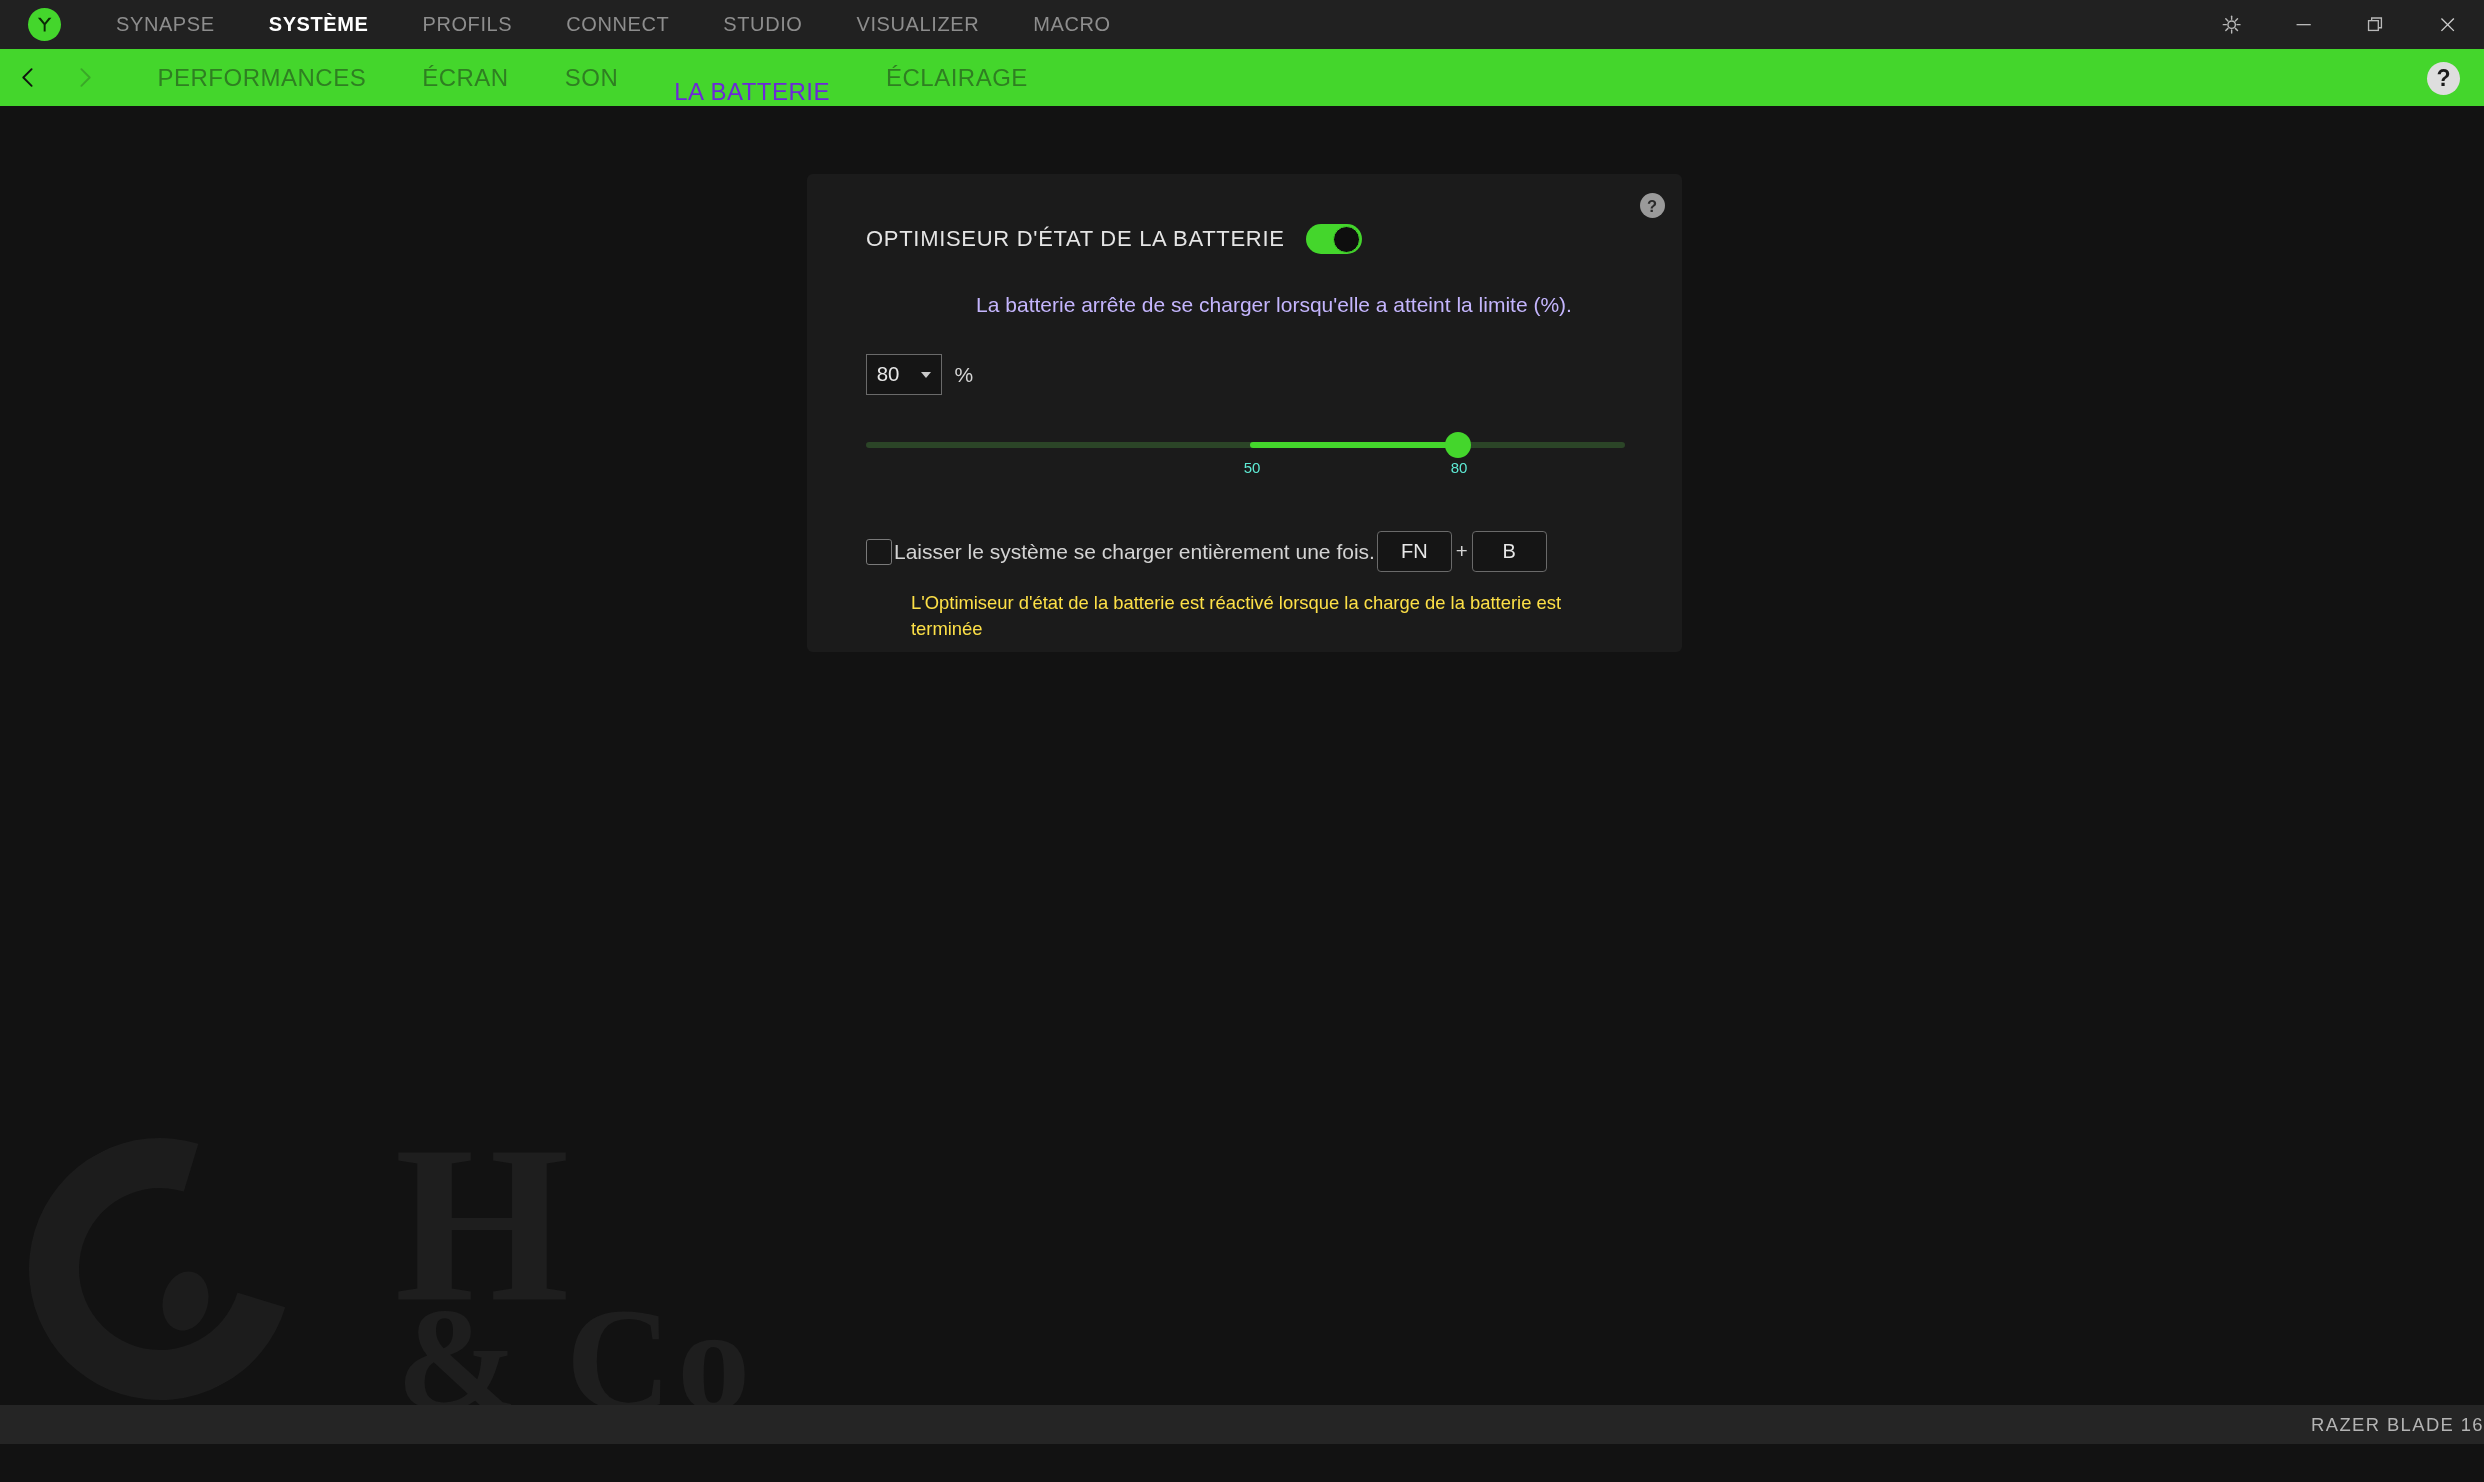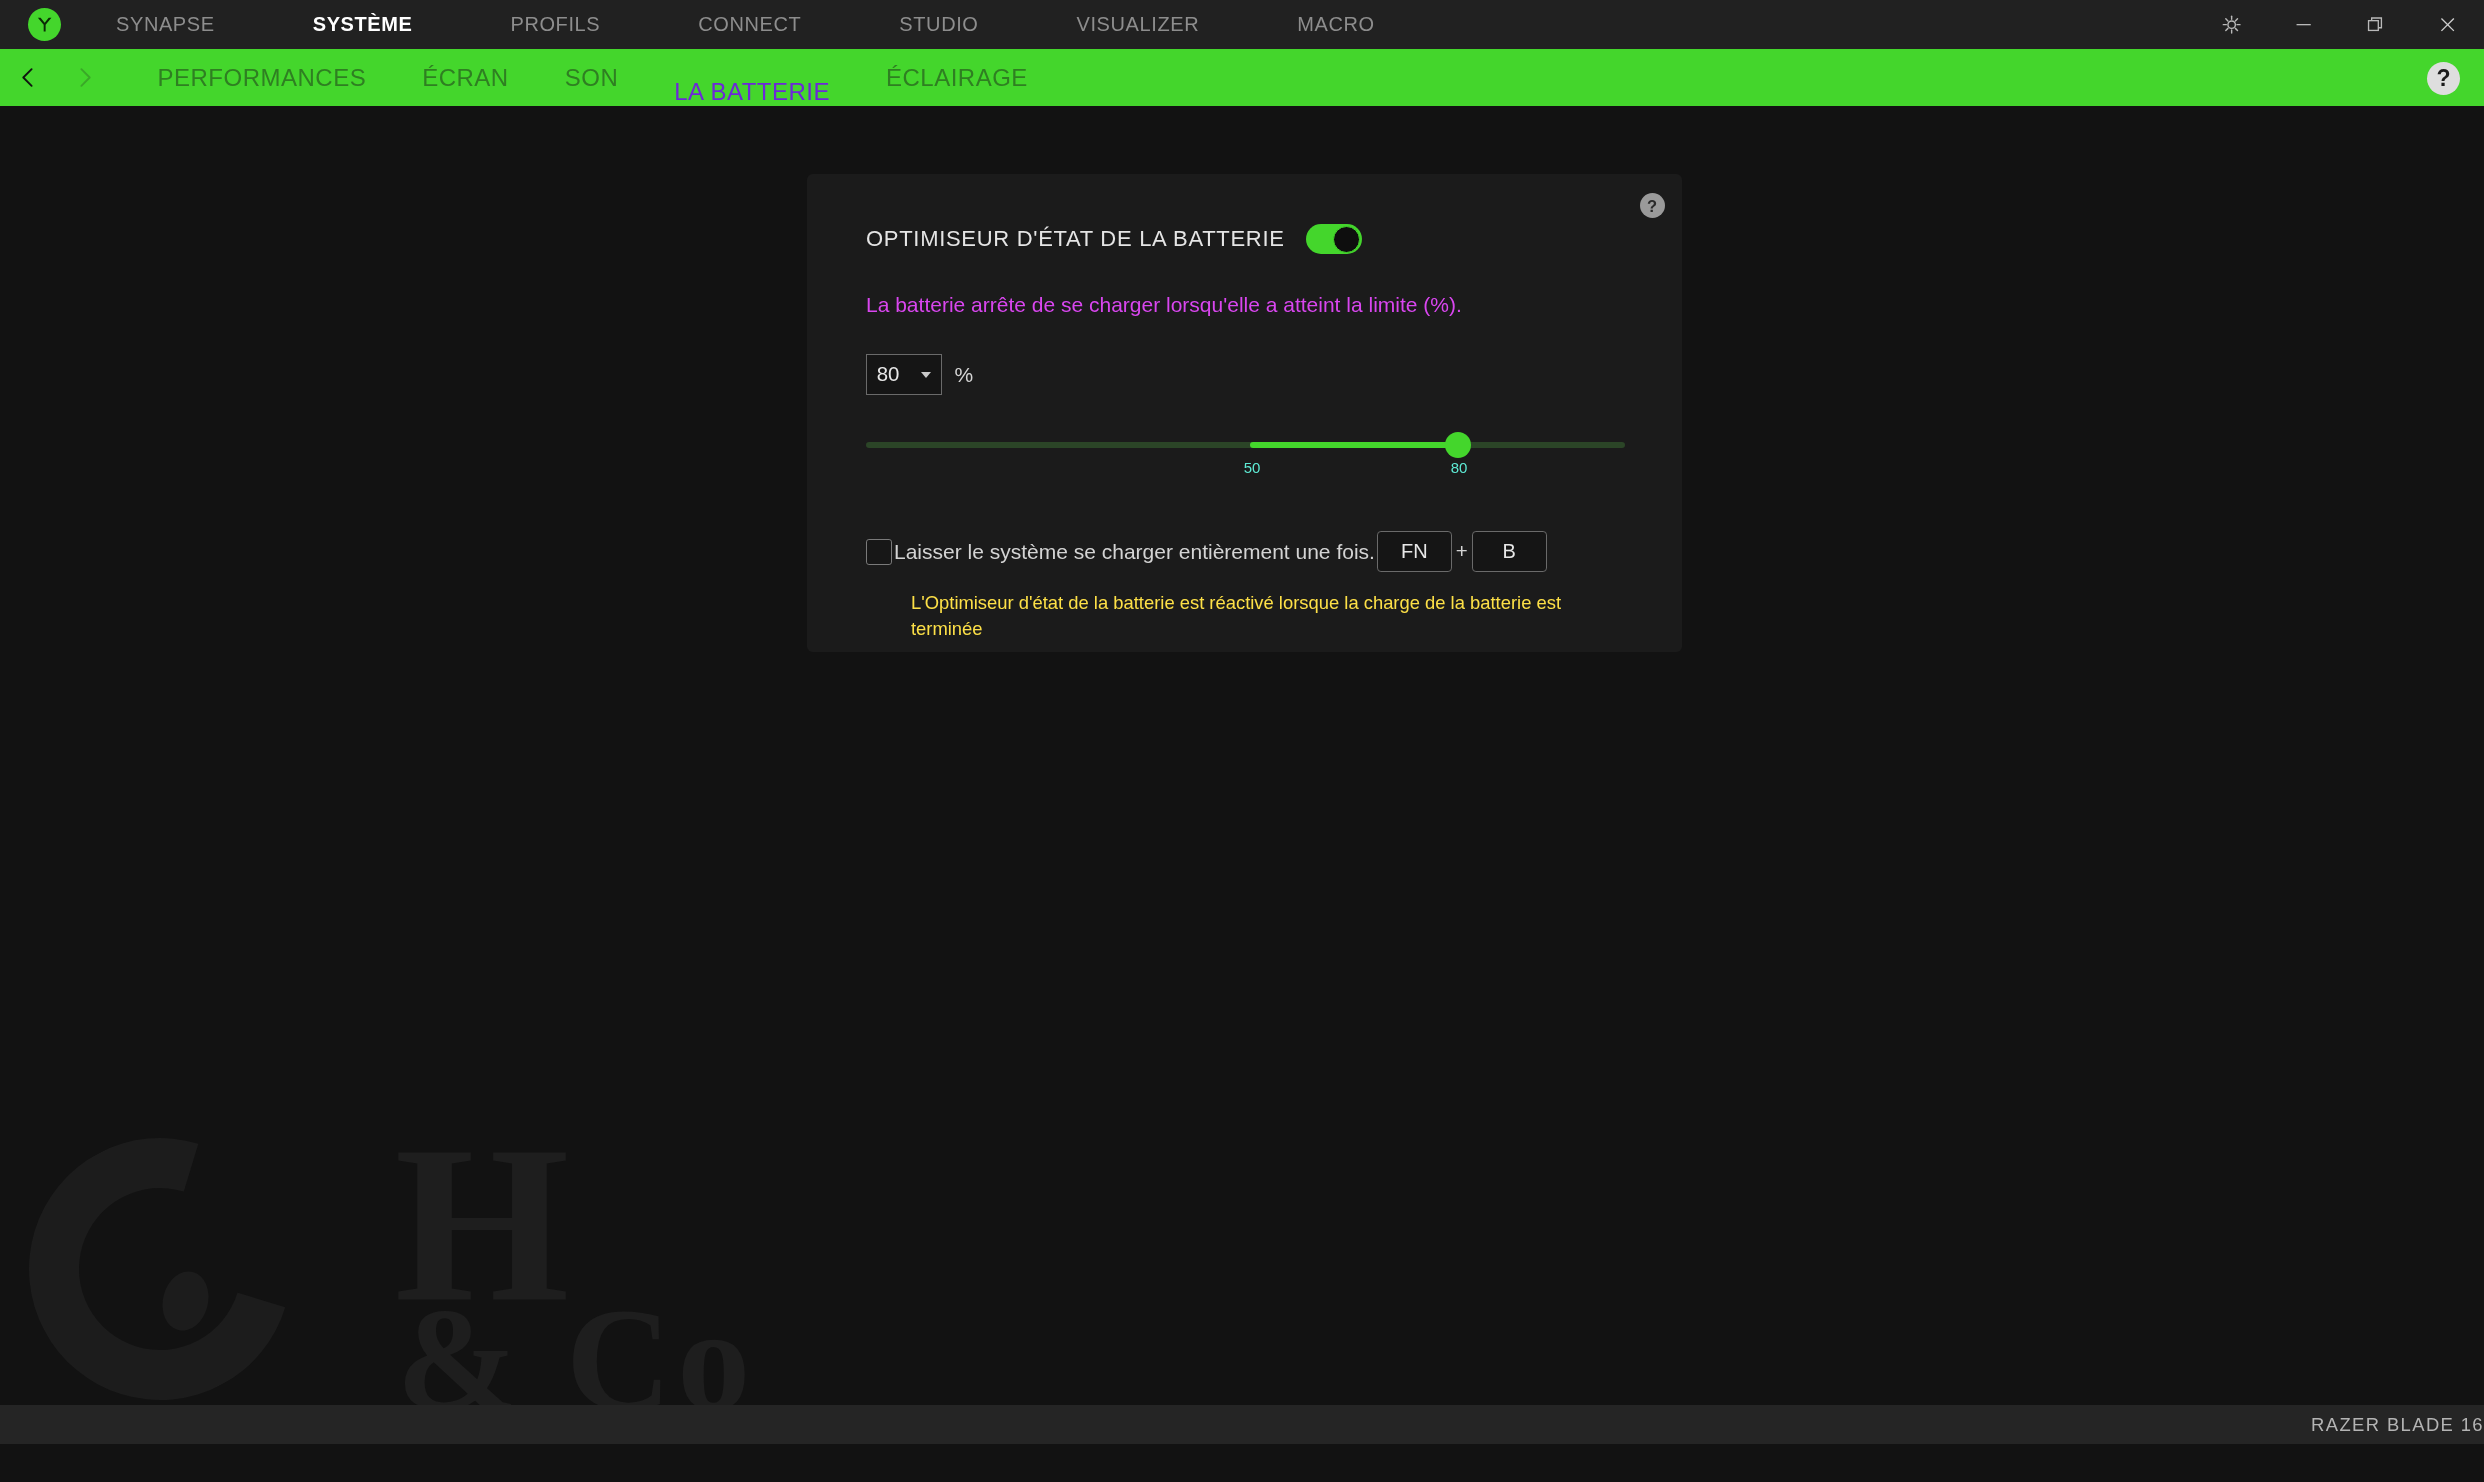--- a/index.html
+++ b/index.html
@@ -29,21 +29,21 @@
     justify-content: center;
   }
   .logo-circle {
     width: 33px; height: 33px;
     border-radius: 50%;
     background: #44d62c;
     display: flex; align-items: center; justify-content: center;
   }
   .logo-circle svg { display: block; }
 
-  .toptabs { display: flex; align-items: center; height: 49px; gap: 44px; }
+  .toptabs { display: flex; align-items: center; height: 49px; }
   .toptab {
     font-size: 20px;
     letter-spacing: 0.6px;
     color: #8d8d8d;
     padding: 0 27px;
     height: 49px;
     line-height: 49px;
     white-space: nowrap;
     cursor: pointer;
   }
@@ -214,22 +214,23 @@
     position: absolute;
     right: 1.5px; top: 1.5px;
     width: 27px; height: 27px;
     border-radius: 50%;
     background: #0e0e0e;
     border: 1.5px solid #44d62c;
   }
 
   .desc {
     margin-top: 39px;
-    color: #d946ef;
+    color: #c4b5fd;
     font-size: 21px;
+    text-align: center;
   }
 
   .selectrow {
     margin-top: 37px;
     display: flex;
     align-items: center;
     gap: 12.6px;
   }
   .select {
     width: 76px; height: 41px;

